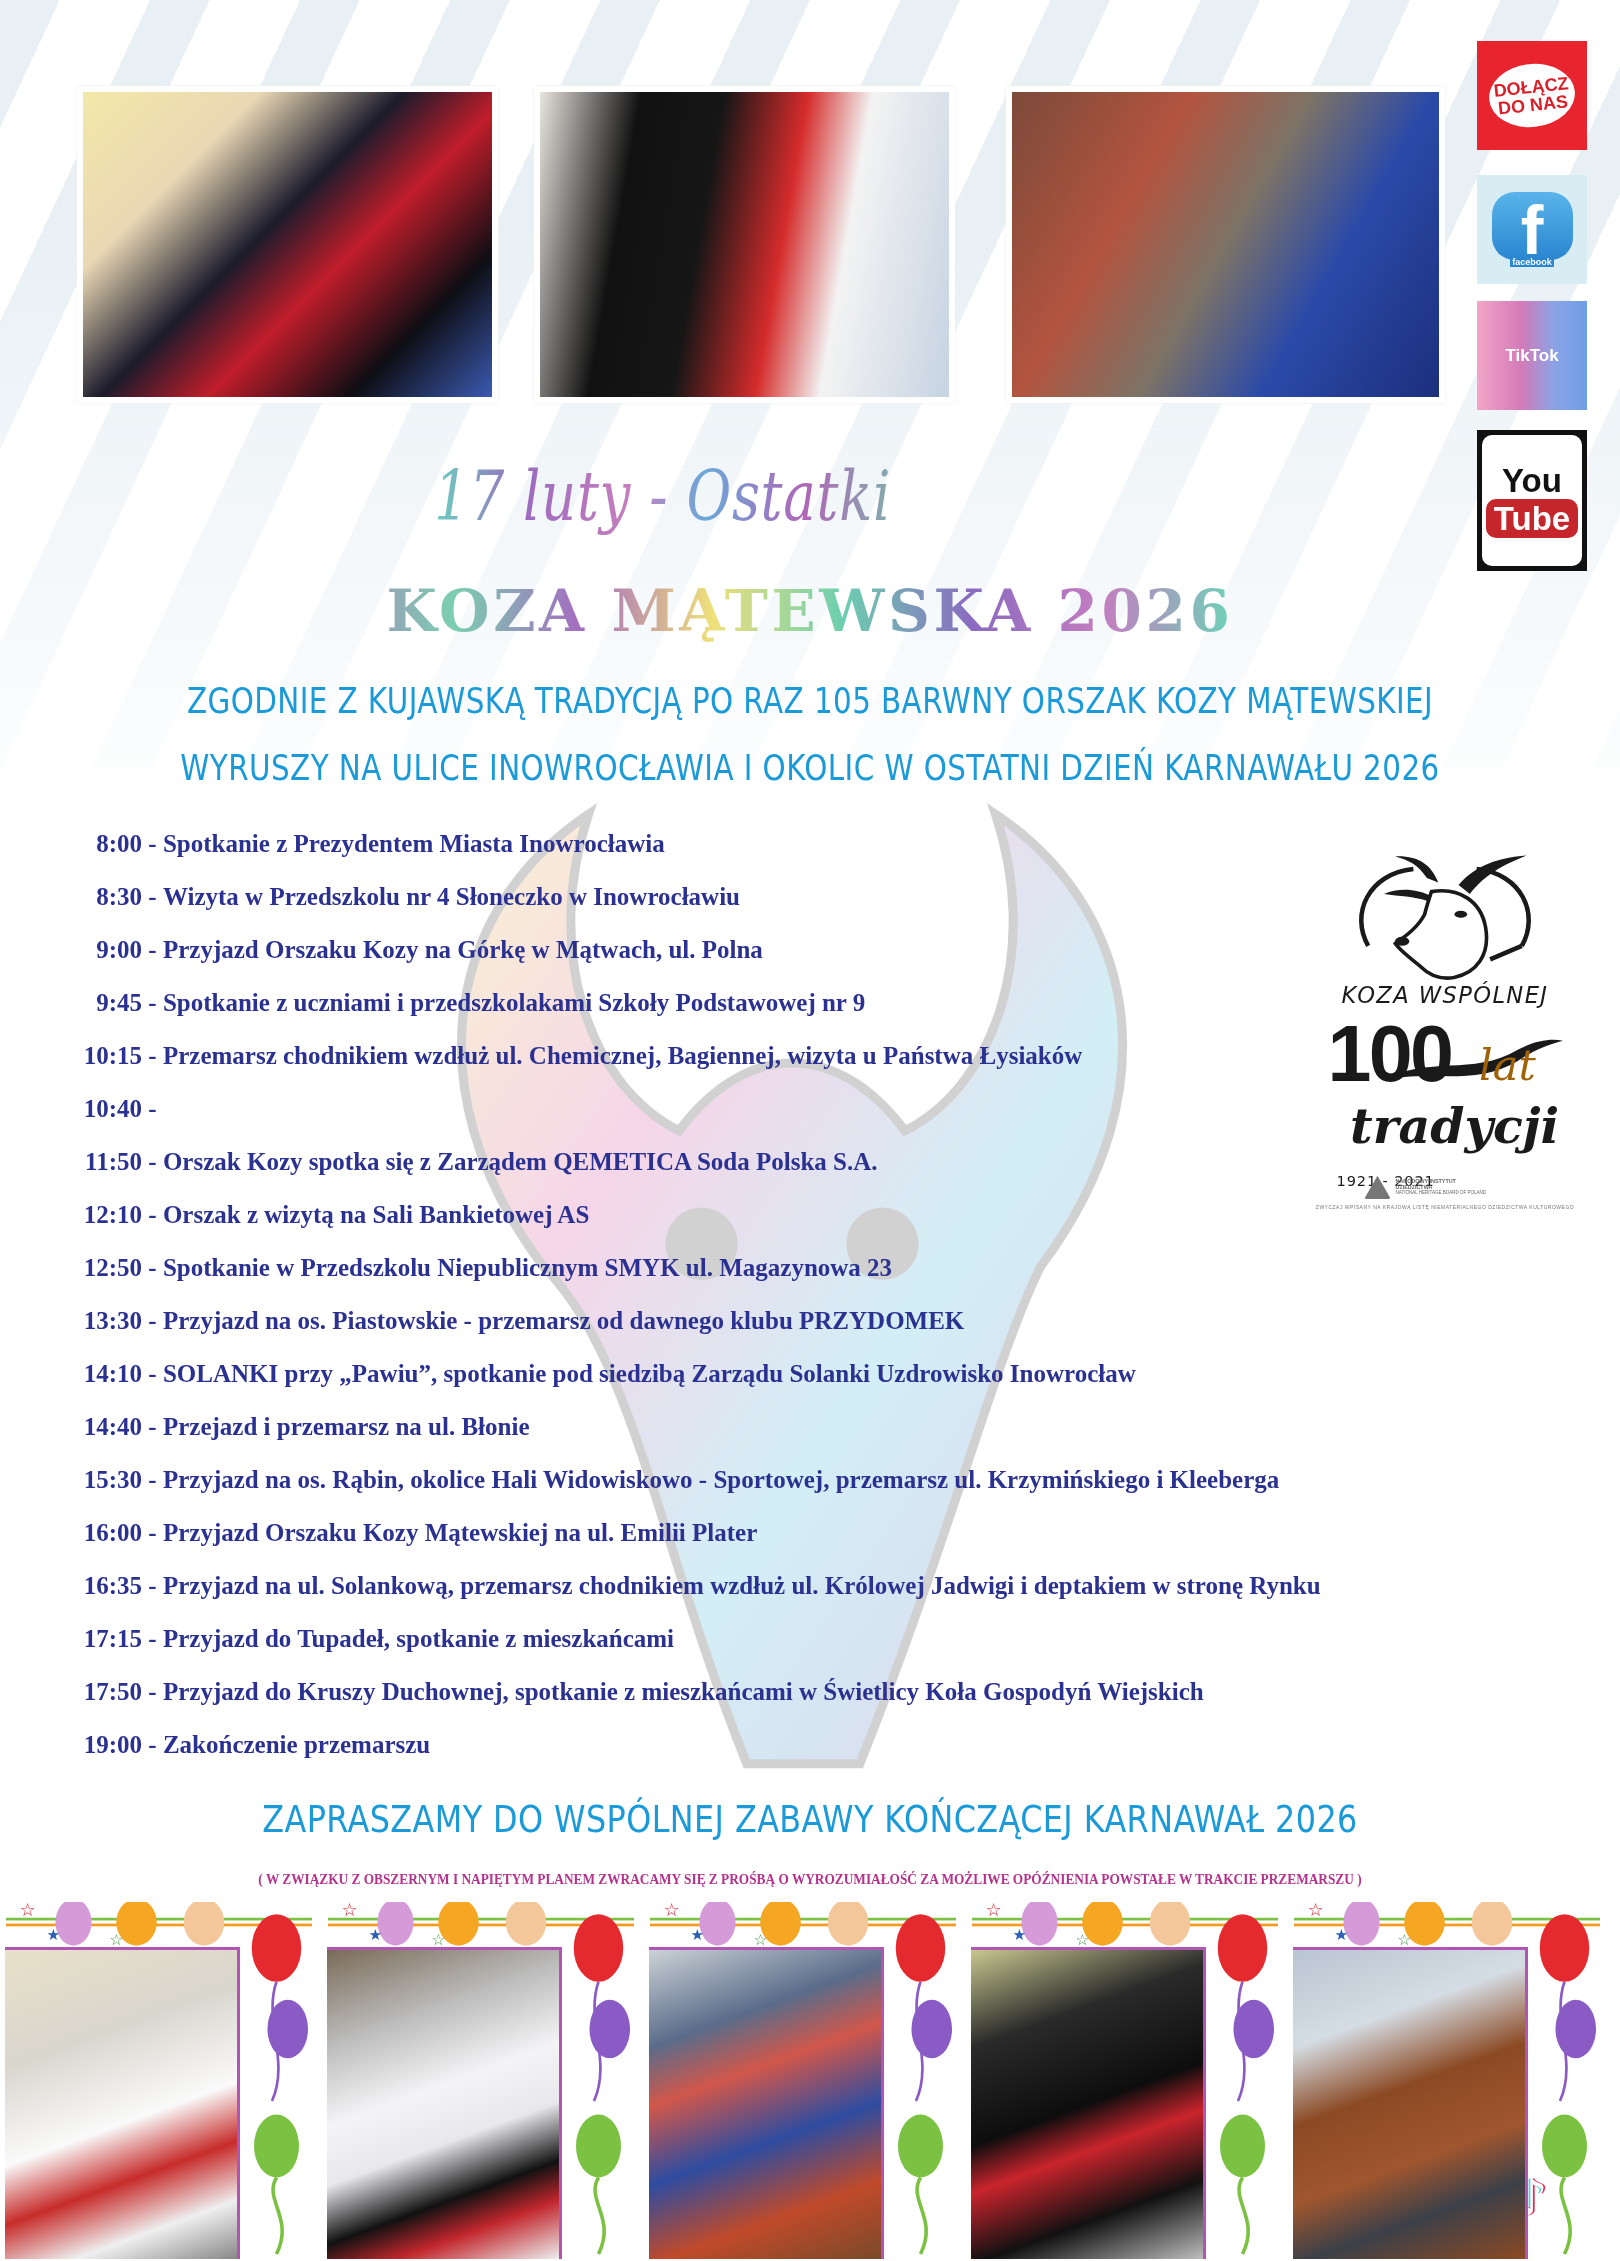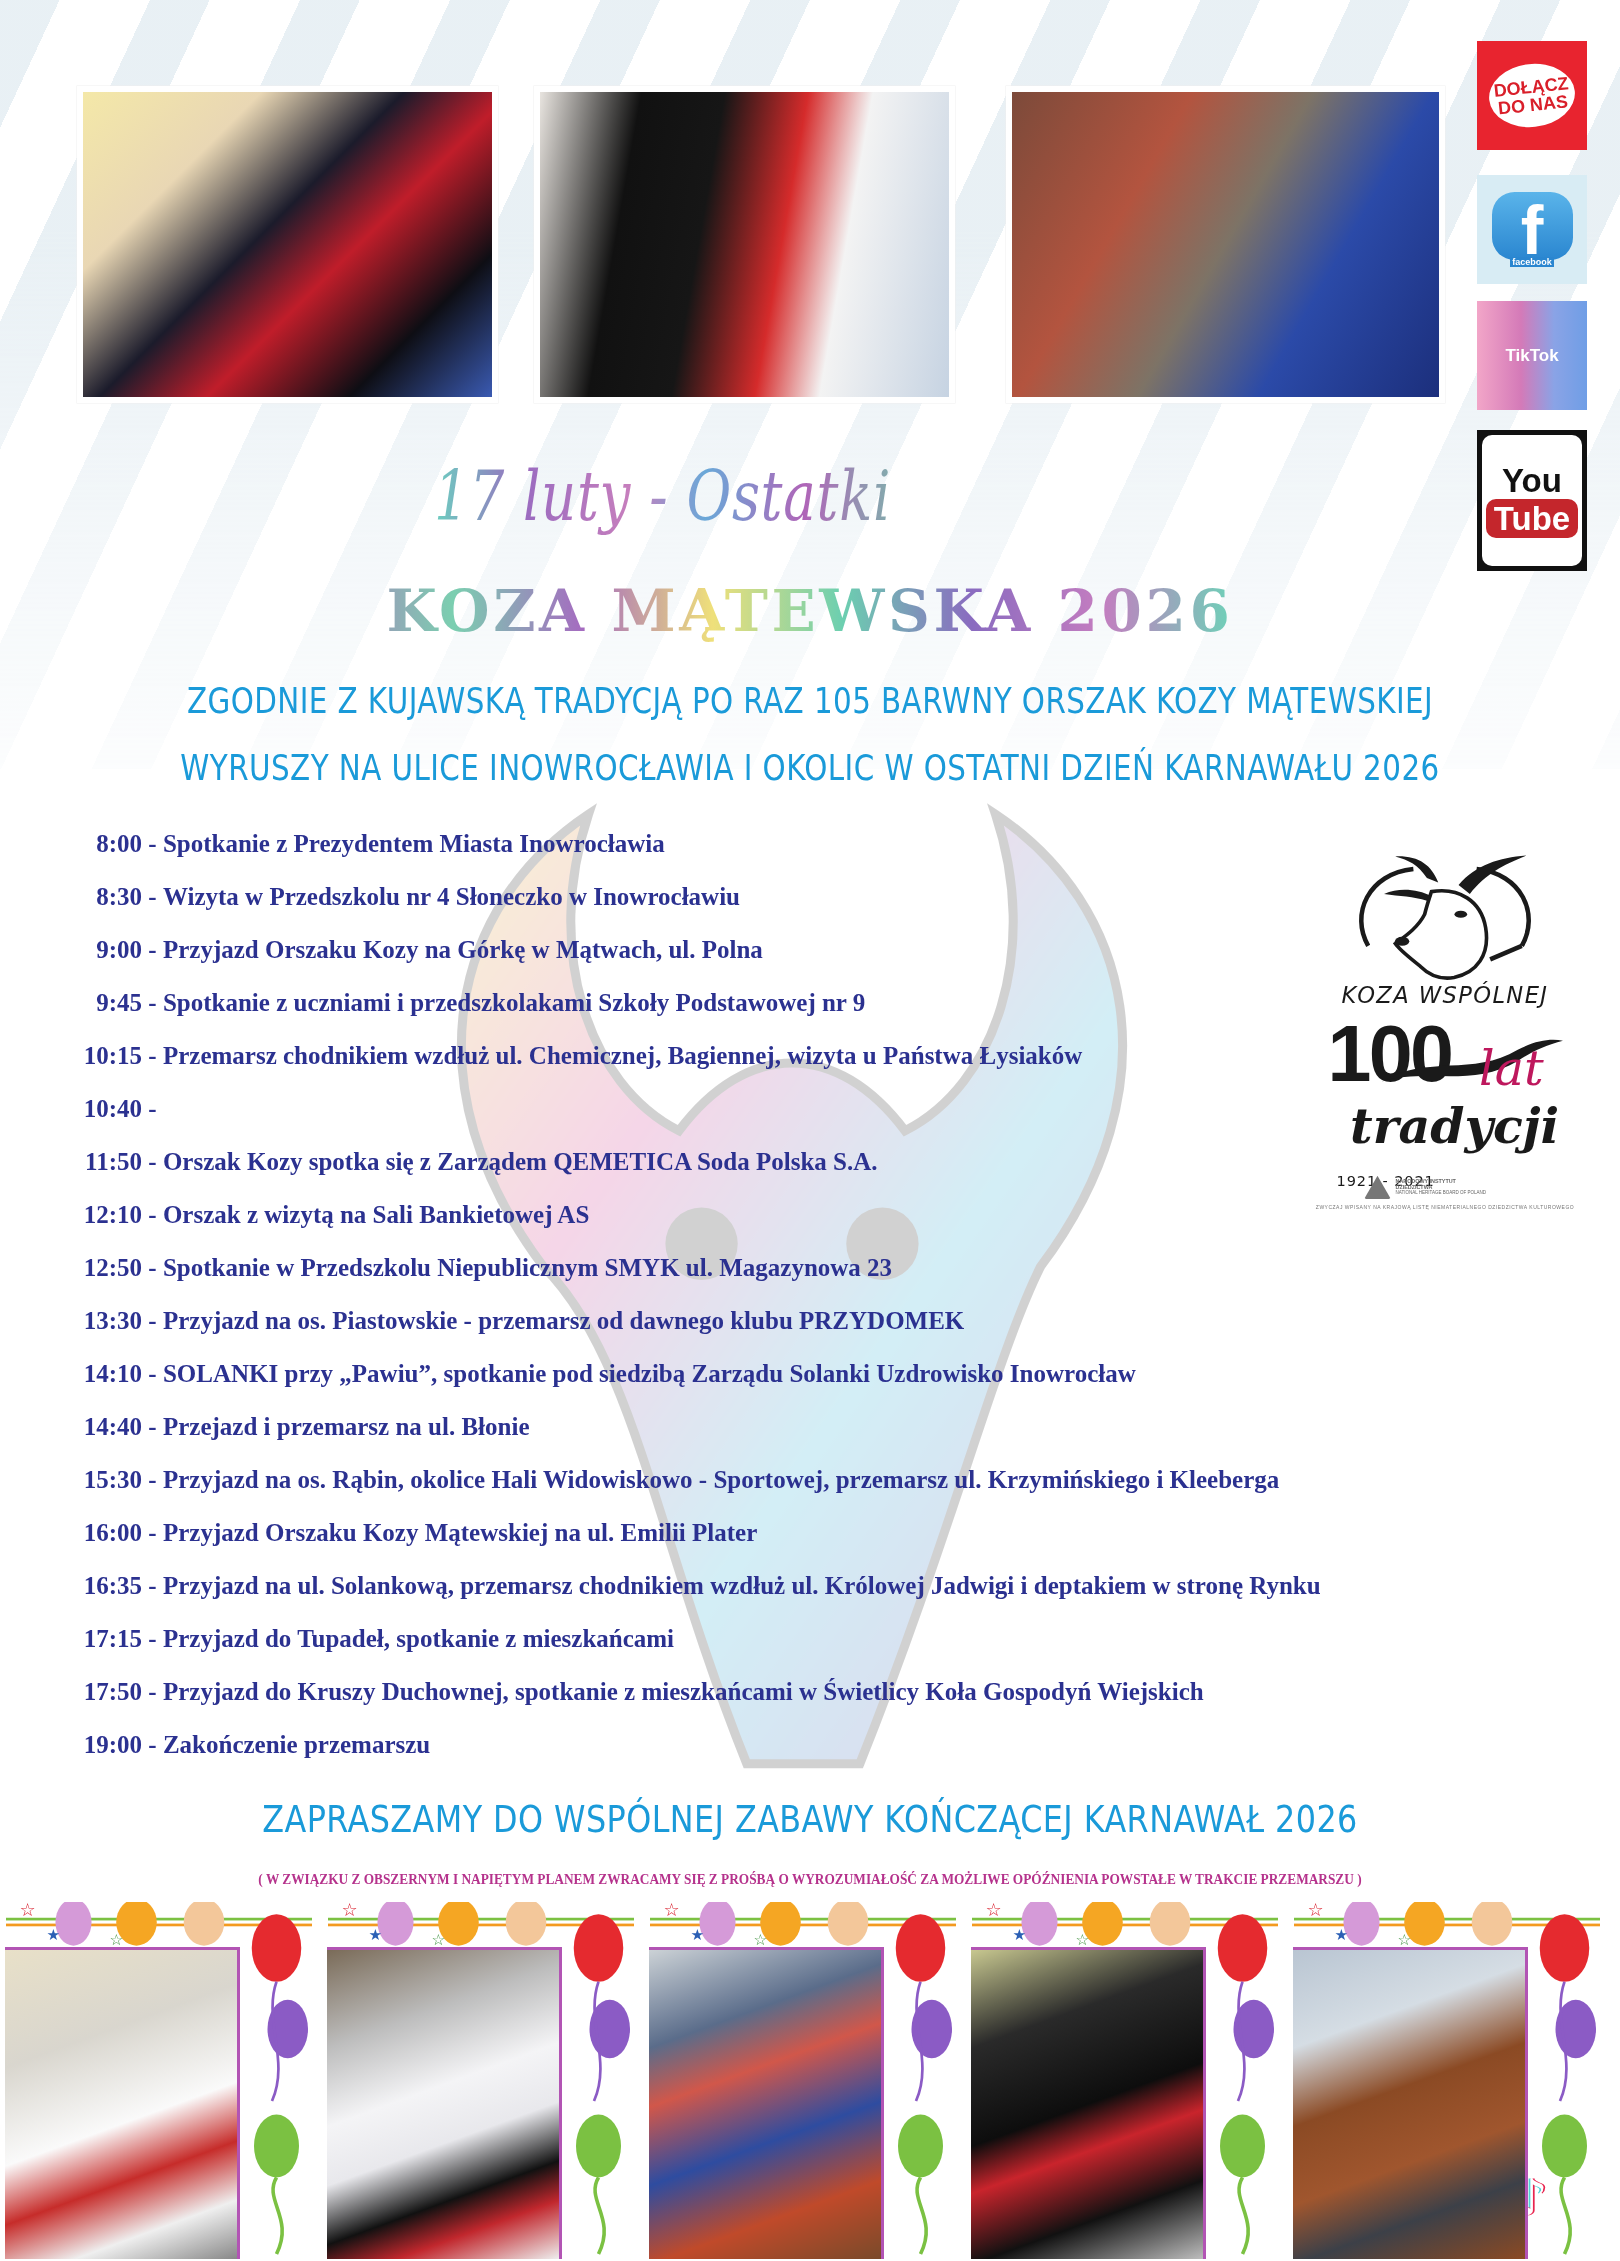--- a/index.html
+++ b/index.html
@@ -96,21 +96,21 @@
   .logo .logo-name {
     position: absolute; left: 0; right: 0; top: 136px; text-align: center;
     font-family: "DejaVu Sans", sans-serif; font-size: 22.6px; color: #1a1a1a; letter-spacing: 1.4px; font-style: italic;
   }
   .logo .logo-100 {
     position: absolute; left: 13.6px; top: 168px;
     font-family: "Liberation Sans", sans-serif; font-weight: bold; font-size: 79px; color: #1a1a1a; letter-spacing: -2.7px; line-height: 79px;
   }
   .logo .logo-lat {
     position: absolute; left: 165px; top: 194px;
-    font-family: "DejaVu Serif", serif; font-style: italic; font-size: 49px; color: #be185d;
+    font-family: "DejaVu Serif", serif; font-style: italic; font-size: 43px; color: #a16207;
   }
   .logo .swoosh { position: absolute; left: 68px; top: 181px; width: 181px; height: 59px; }
   .logo .logo-tradycji {
     position: absolute; left: 36px; top: 251px;
     font-family: "DejaVu Serif", serif; font-style: italic; font-weight: bold; font-size: 49px; color: #1a1a1a;
   }
   .logo .logo-years {
     position: absolute; left: 22.6px; top: 303px;
     font-family: "DejaVu Sans", sans-serif; font-size: 14.5px; color: #1a1a1a; letter-spacing: 0.9px; margin-top: 24px;
   }

